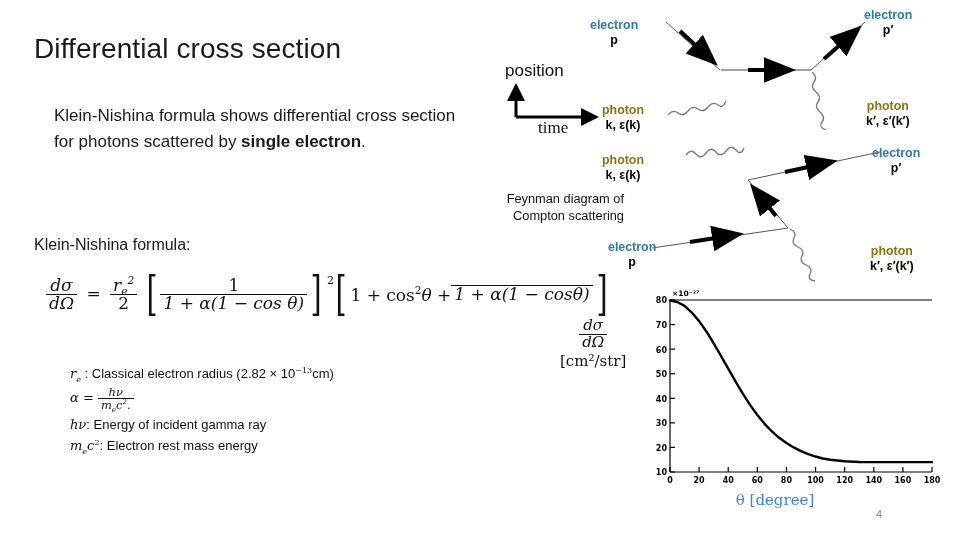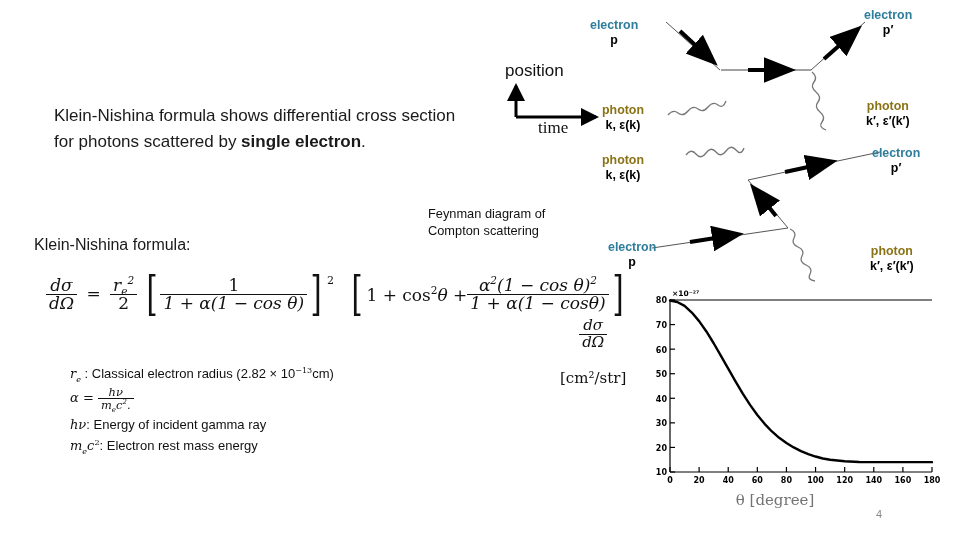--- a/index.html
+++ b/index.html
@@ -68,38 +68,39 @@
   #feyn{position:absolute;left:480px;top:0px;width:480px;height:285px;}
   .flbl{position:absolute;font-size:12.4px;line-height:1.23;white-space:nowrap;}
   .flbl .p1{font-weight:700;}
   .flbl .p2{font-weight:700;color:#000;display:block;}
   .el{color:#2E7D9B;}
   .ph{color:#8A7316;}
   .ctr{text-align:center;}
 
   #caption{
     position:absolute;left:428px;top:190px;width:196px;
-    font-size:12.8px;line-height:1.35;text-align:left;color:#111;margin-top:15px;
+    font-size:12.8px;line-height:1.35;text-align:right;color:#111;
   }
 
   
   #plot{position:absolute;left:640px;top:286px;width:300px;height:250px;}
   #plot .axlbl{
     position:absolute;left:0;top:205px;width:270px;text-align:center;
-    font-size:15px;font-family:"DejaVu Serif",serif;color:#737373;
+    font-size:15px;font-family:"DejaVu Serif",serif;color:#3b82f6;
   }
   #pagenum{
     position:absolute;left:876px;top:508px;font-size:11px;color:#8a8a8a;
   }
 </style>
 </head>
 <body>
 
 <div class="slide">
 
+  <div id="title">Differential cross section</div>
 
   <div id="bullet">
     <span>Klein-Nishina formula shows differential cross section for photons scattered by </span><b>single electron</b><span>.</span>
   </div>
 
   <div id="kn-heading">Klein-Nishina formula:</div>
 
   <div id="formula" class="math">
     <span class="frac it">
       <span class="num">dσ</span>
@@ -114,25 +115,24 @@
     
     <span class="brwrap">
       <span class="bigbr">[</span><span class="frac">
         <span class="num">1</span>
         <span class="den it">1 + α(1 − cos θ)</span>
       </span><span class="bigbr">]</span>
       <span class="exp">2</span>
     </span>
 
     
-    <span class="brwrap" style="margin-left:18px">
+    <span class="brwrap" style="margin-left:2px">
       <span class="bigbr">[</span><span style="display:inline-block;vertical-align:middle">
         <span>1 + cos</span><sup class="s">2</sup><span class="it">θ +</span>
       </span><span class="frac">
-        <span class="num it"><span>α</span><sup class="s">2</sup><span>(1 − cos θ)</span><sup class="s">2</sup></span>
         <span class="den it">1 + α(1 − cosθ)</span>
       </span><span class="bigbr">]</span>
     </span>
   </div>
 
   <div id="defs" class="math">
     <div class="row">
       <span class="it">r</span><sub class="s it">e</sub><span style="font-family:'Liberation Sans',sans-serif"> : Classical electron radius (2.82 × 10</span><sup class="s">−13</sup><span style="font-family:'Liberation Sans',sans-serif">cm)</span>
     </div>
     <div class="row" style="line-height:1.1;margin:2px 0 3px 0">
@@ -149,21 +149,21 @@
     <div class="row">
       <span class="it">m</span><sub class="s it">e</sub><span class="it">c</span><sup class="s">2</sup><span style="font-family:'Liberation Sans',sans-serif">: Electron rest mass energy</span>
     </div>
   </div>
 
   <div id="unit" class="math">
     <span class="frac it">
       <span class="num">dσ</span>
       <span class="den">dΩ</span>
     </span>
-    <div style="margin-top:19px">[cm²/str]</div>
+    <div style="margin-top:2px">[cm²/str]</div>
   </div>
 
   <div id="axes">
     <span class="lbl" id="lbl-position">position</span>
     <span class="lbl" id="lbl-time">time</span>
     <svg width="120" height="80" viewBox="0 0 120 80">
       <defs>
         <marker id="ah" markerWidth="7" markerHeight="7" refX="5" refY="3" orient="auto">
           <path d="M0,0 L6,3 L0,6 z" fill="#000"></path>
         </marker>

